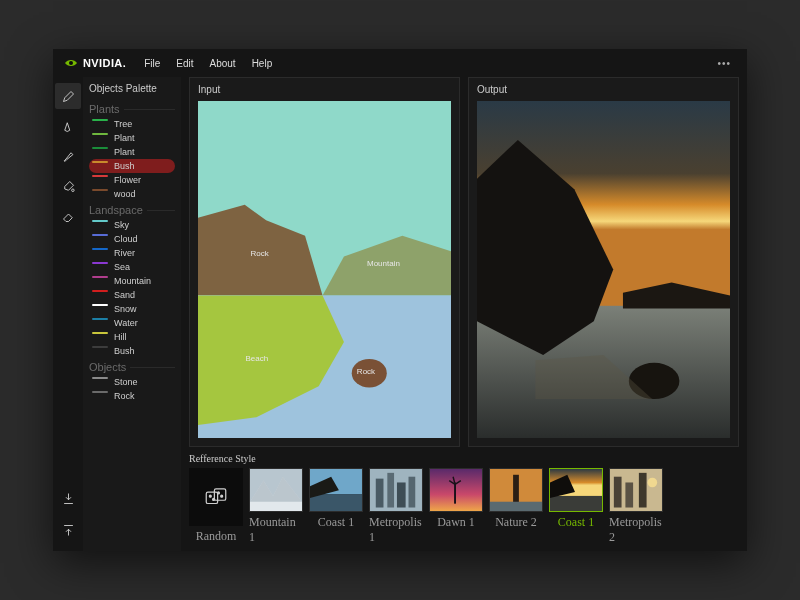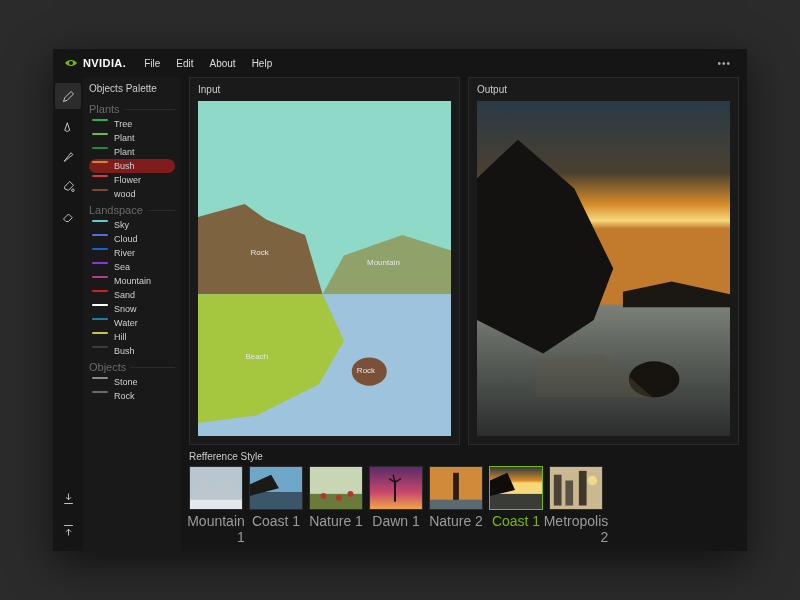--- a/index.html
+++ b/index.html
@@ -84,34 +84,35 @@
 .panel-h { color:#ccc; font-size:10px; padding:6px 8px; }
 .panel-body { flex:1; position:relative; margin:0 8px 8px 8px; overflow:hidden;}
 .panel-body svg { width:100%; height:100%; display:block;}
 .label {
   position:absolute; color:#e6e6e6; font-size:8px;
   background:rgba(0,0,0,0); padding:0 2px;
 }
 
 .refs {
   padding:6px 8px 6px 8px;
+  font-family:Liberation Serif, serif;
 }
 .refs-h { color:#ccc; font-size:10px; margin-bottom:4px;}
 .refs-row { display:flex; gap:6px; align-items:flex-start;}
 .ref {
   display:flex; flex-direction:column; align-items:center; gap:3px;
   cursor:pointer; width:54px;
 }
 .thumb {
   width:54px; height:44px;
   border:1px solid #2c2c2c;
   position:relative; overflow:hidden;
 }
 .thumb.sel { border:1px solid #76b900; box-shadow:0 0 0 1px #76b900 inset;}
-.ref-l { color:#9a9a9a; font-size:14px; text-align:right;}
+.ref-l { color:#9a9a9a; font-size:12px; text-align:left;}
 .ref-l.sel { color:#76b900;}
 .big-rand {
   width:54px; height:58px;
   background:#0c0c0c;
   display:flex; align-items:center; justify-content:center;
   cursor:pointer;
 }
 .big-rand svg{width:26px;height:26px;stroke:#cfcfcf;fill:none;stroke-width:1.5;}
 
 .tray {
@@ -296,45 +297,58 @@
               <ellipse cx="182" cy="216" rx="26" ry="14" fill="#17140f"></ellipse>
               <path d="M60 200 L130 196 L180 230 L60 230 Z" fill="#5c5546" opacity=".35"></path>
             </svg>
           </div>
         </div>
       </div>
 
       <div class="refs">
         <div class="refs-h">Refference Style</div>
         <div class="refs-row" id="refs-host">
+            <div style="display: flex; flex-direction: column; align-items: center; gap: 3px;">
+              <div class="big-rand">
+                <svg viewBox="0 0 32 32">
+                  <rect x="4" y="10" width="14" height="14" rx="2"></rect>
+                  <rect x="14" y="6" width="14" height="14" rx="2"></rect>
+                  <circle cx="9" cy="15" r="1.2" fill="#cfcfcf"></circle>
+                  <circle cx="13" cy="19" r="1.2" fill="#cfcfcf"></circle>
+                  <circle cx="19" cy="11" r="1.2" fill="#cfcfcf"></circle>
+                  <circle cx="23" cy="15" r="1.2" fill="#cfcfcf"></circle>
+                </svg>
+              </div>
+              <div class="ref-l">Random</div>
+            </div>
             <div class="ref">
               <div class="thumb"><svg viewBox="0 0 54 44">
                   <rect width="54" height="44" fill="#b8c6cf"></rect>
                   <path d="M0 34 L14 12 L24 28 L34 8 L54 34 L54 44 L0 44Z" fill="#e2e8ec"></path>
                   <path d="M0 34 L14 12 L24 28 L34 8 L54 34Z" fill="#8293a0" opacity=".4"></path>
                 </svg></div>
               <div class="ref-l">Mountain 1</div>
             </div>
             <div class="ref">
               <div class="thumb"><svg viewBox="0 0 54 44">
                   <rect width="54" height="26" fill="#6fa7c9"></rect>
                   <rect y="26" width="54" height="18" fill="#3a5668"></rect>
                   <path d="M0 18 L22 8 L30 22 L0 30Z" fill="#1a1a16"></path>
                 </svg></div>
               <div class="ref-l">Coast 1</div>
             </div>
             <div class="ref">
               <div class="thumb"><svg viewBox="0 0 54 44">
-                  <rect width="54" height="28" fill="#c9d6b4"></rect>
-                  <rect y="28" width="54" height="16" fill="#6a7a3a"></rect>
-                  <circle cx="14" cy="30" r="3" fill="#b4342e"></circle>
-                  <circle cx="30" cy="32" r="3" fill="#b4342e"></circle>
-                  <circle cx="42" cy="28" r="3" fill="#b4342e"></circle>
-                </svg></div>
-              <div class="ref-l">Nature 1</div>
+                  <rect width="54" height="44" fill="#9fb4bf"></rect>
+                  <rect x="6" y="10" width="8" height="30" fill="#4a5b64"></rect>
+                  <rect x="18" y="4" width="7" height="36" fill="#5a6b74"></rect>
+                  <rect x="28" y="14" width="9" height="26" fill="#3e4d55"></rect>
+                  <rect x="40" y="8" width="7" height="32" fill="#55666f"></rect>
+                </svg></div>
+              <div class="ref-l">Metropolis 1</div>
             </div>
             <div class="ref">
               <div class="thumb"><svg viewBox="0 0 54 44">
                   <defs>
                     <linearGradient id="dg" x1="0" y1="0" x2="0" y2="1">
                       <stop offset="0" stop-color="#5a2a6a"></stop>
                       <stop offset=".6" stop-color="#c9486a"></stop>
                       <stop offset="1" stop-color="#f0a848"></stop>
                     </linearGradient>
                   </defs>

